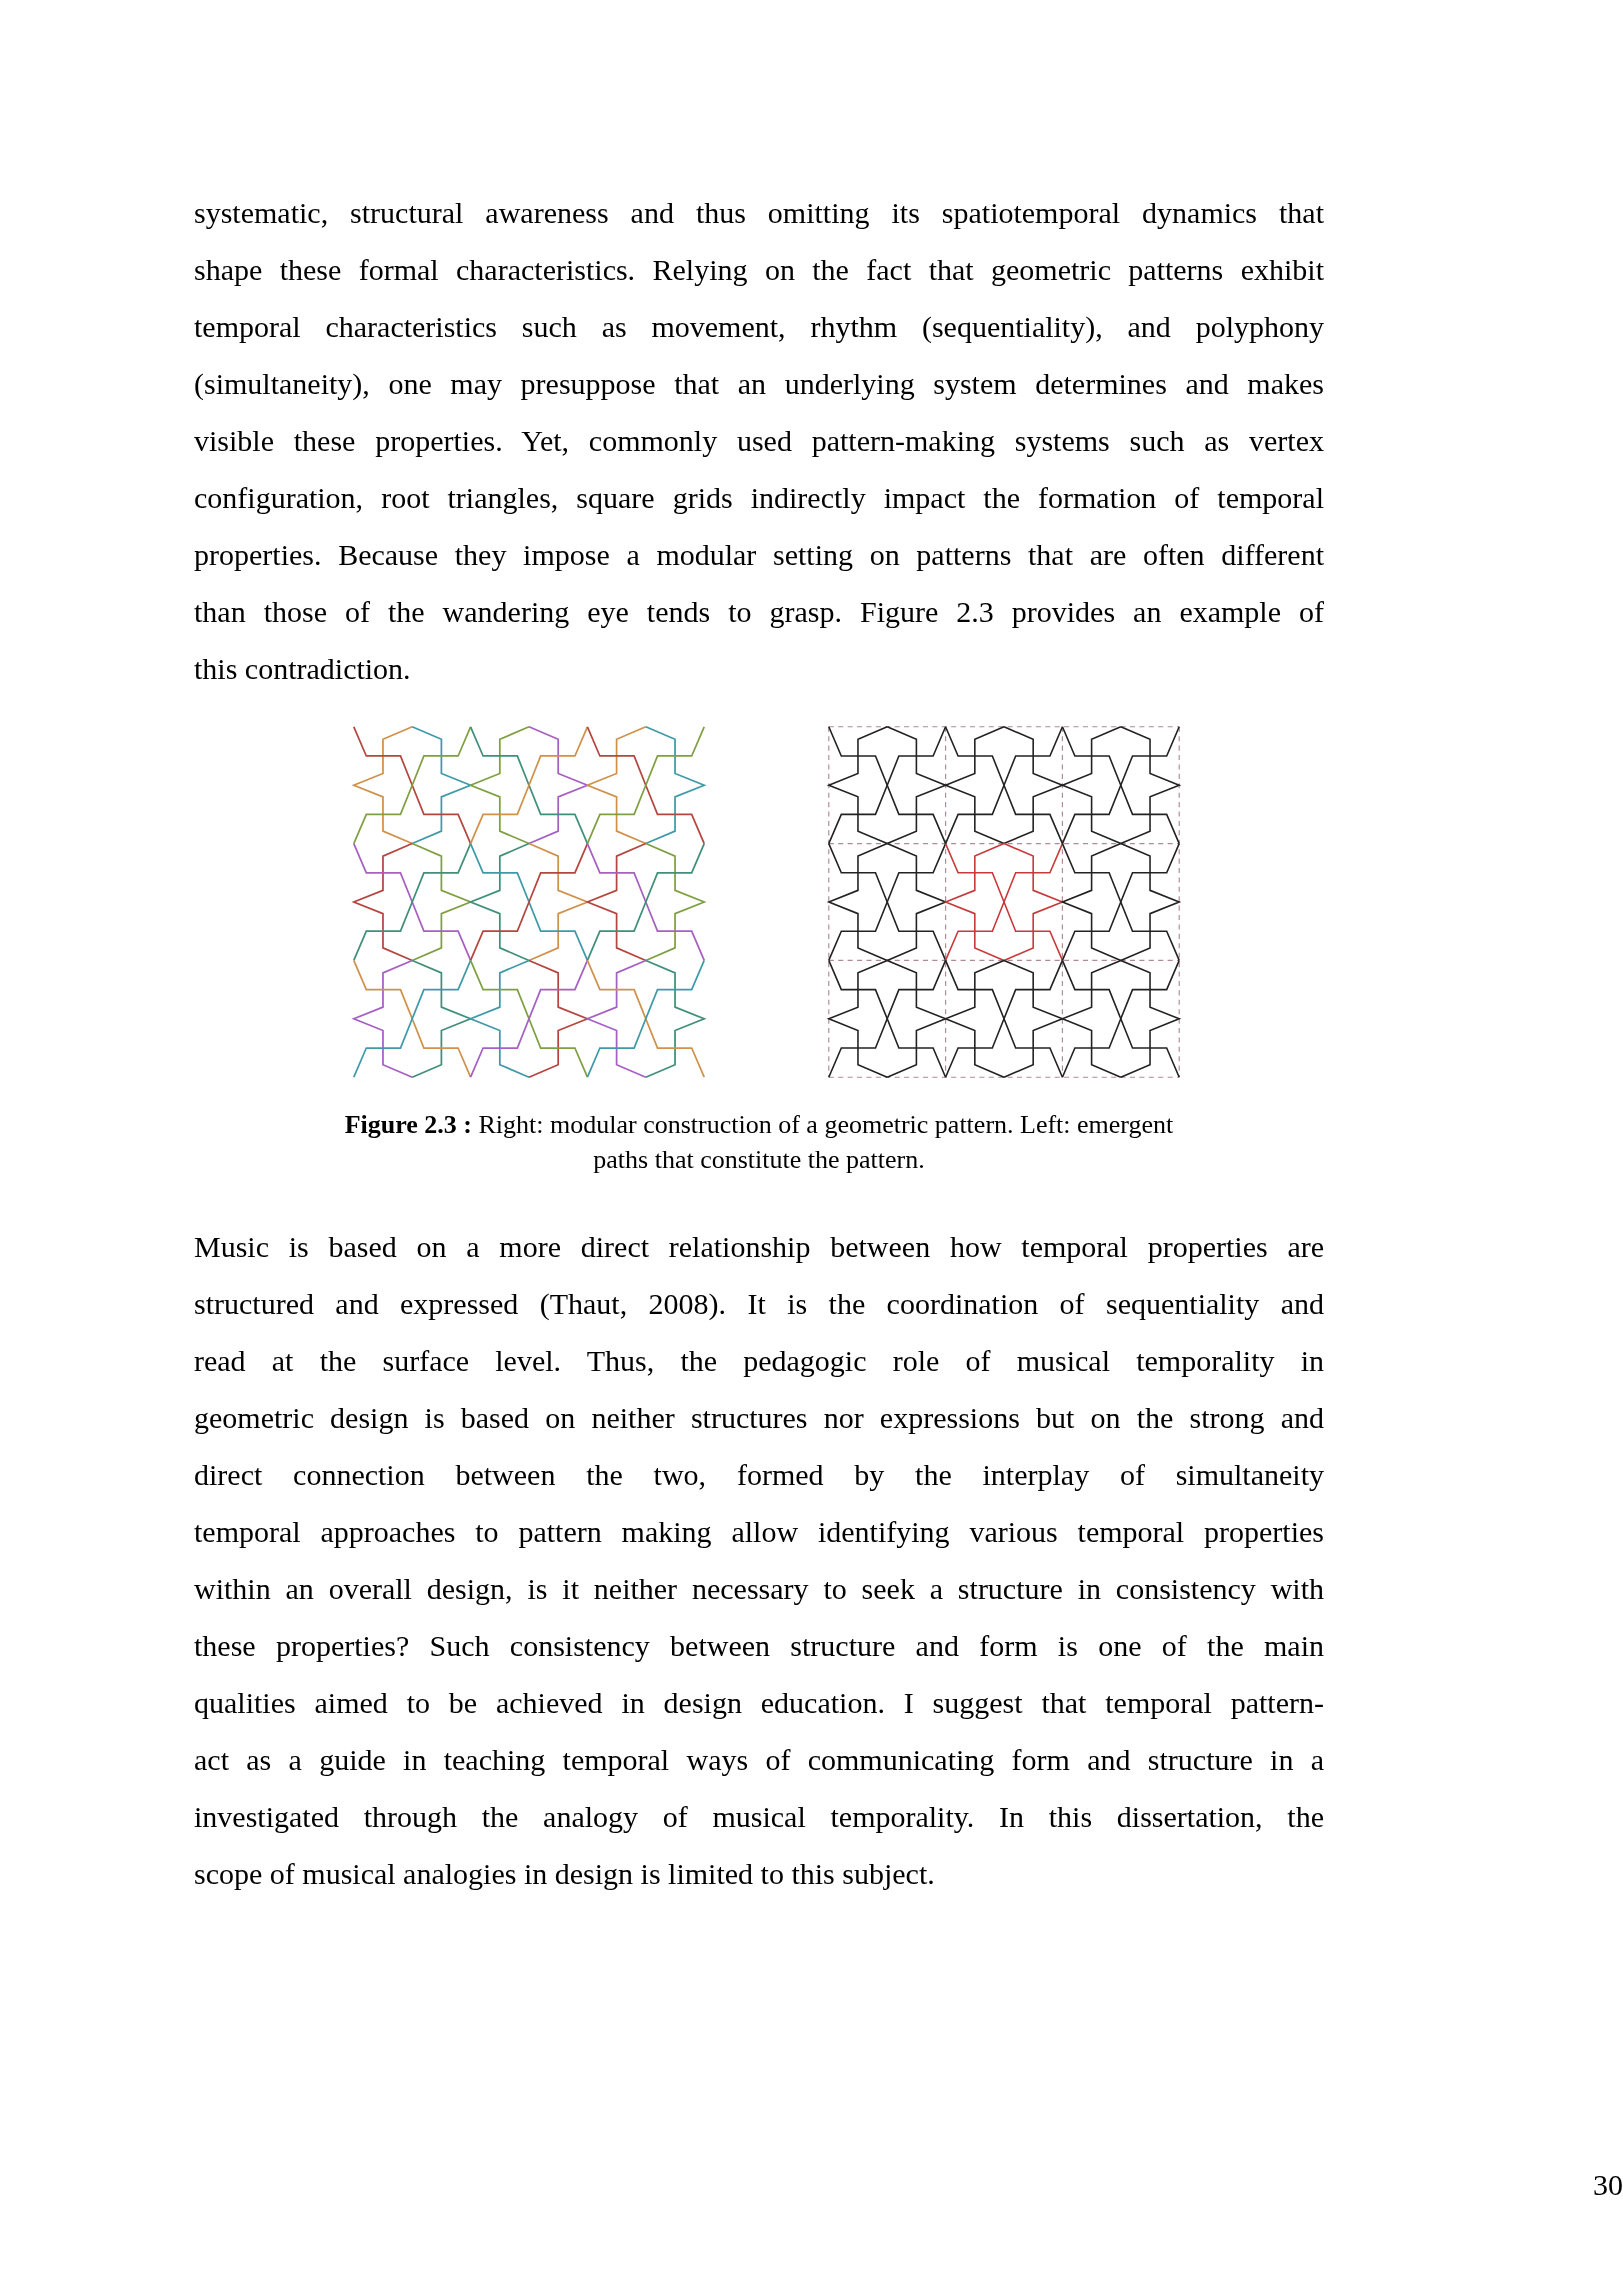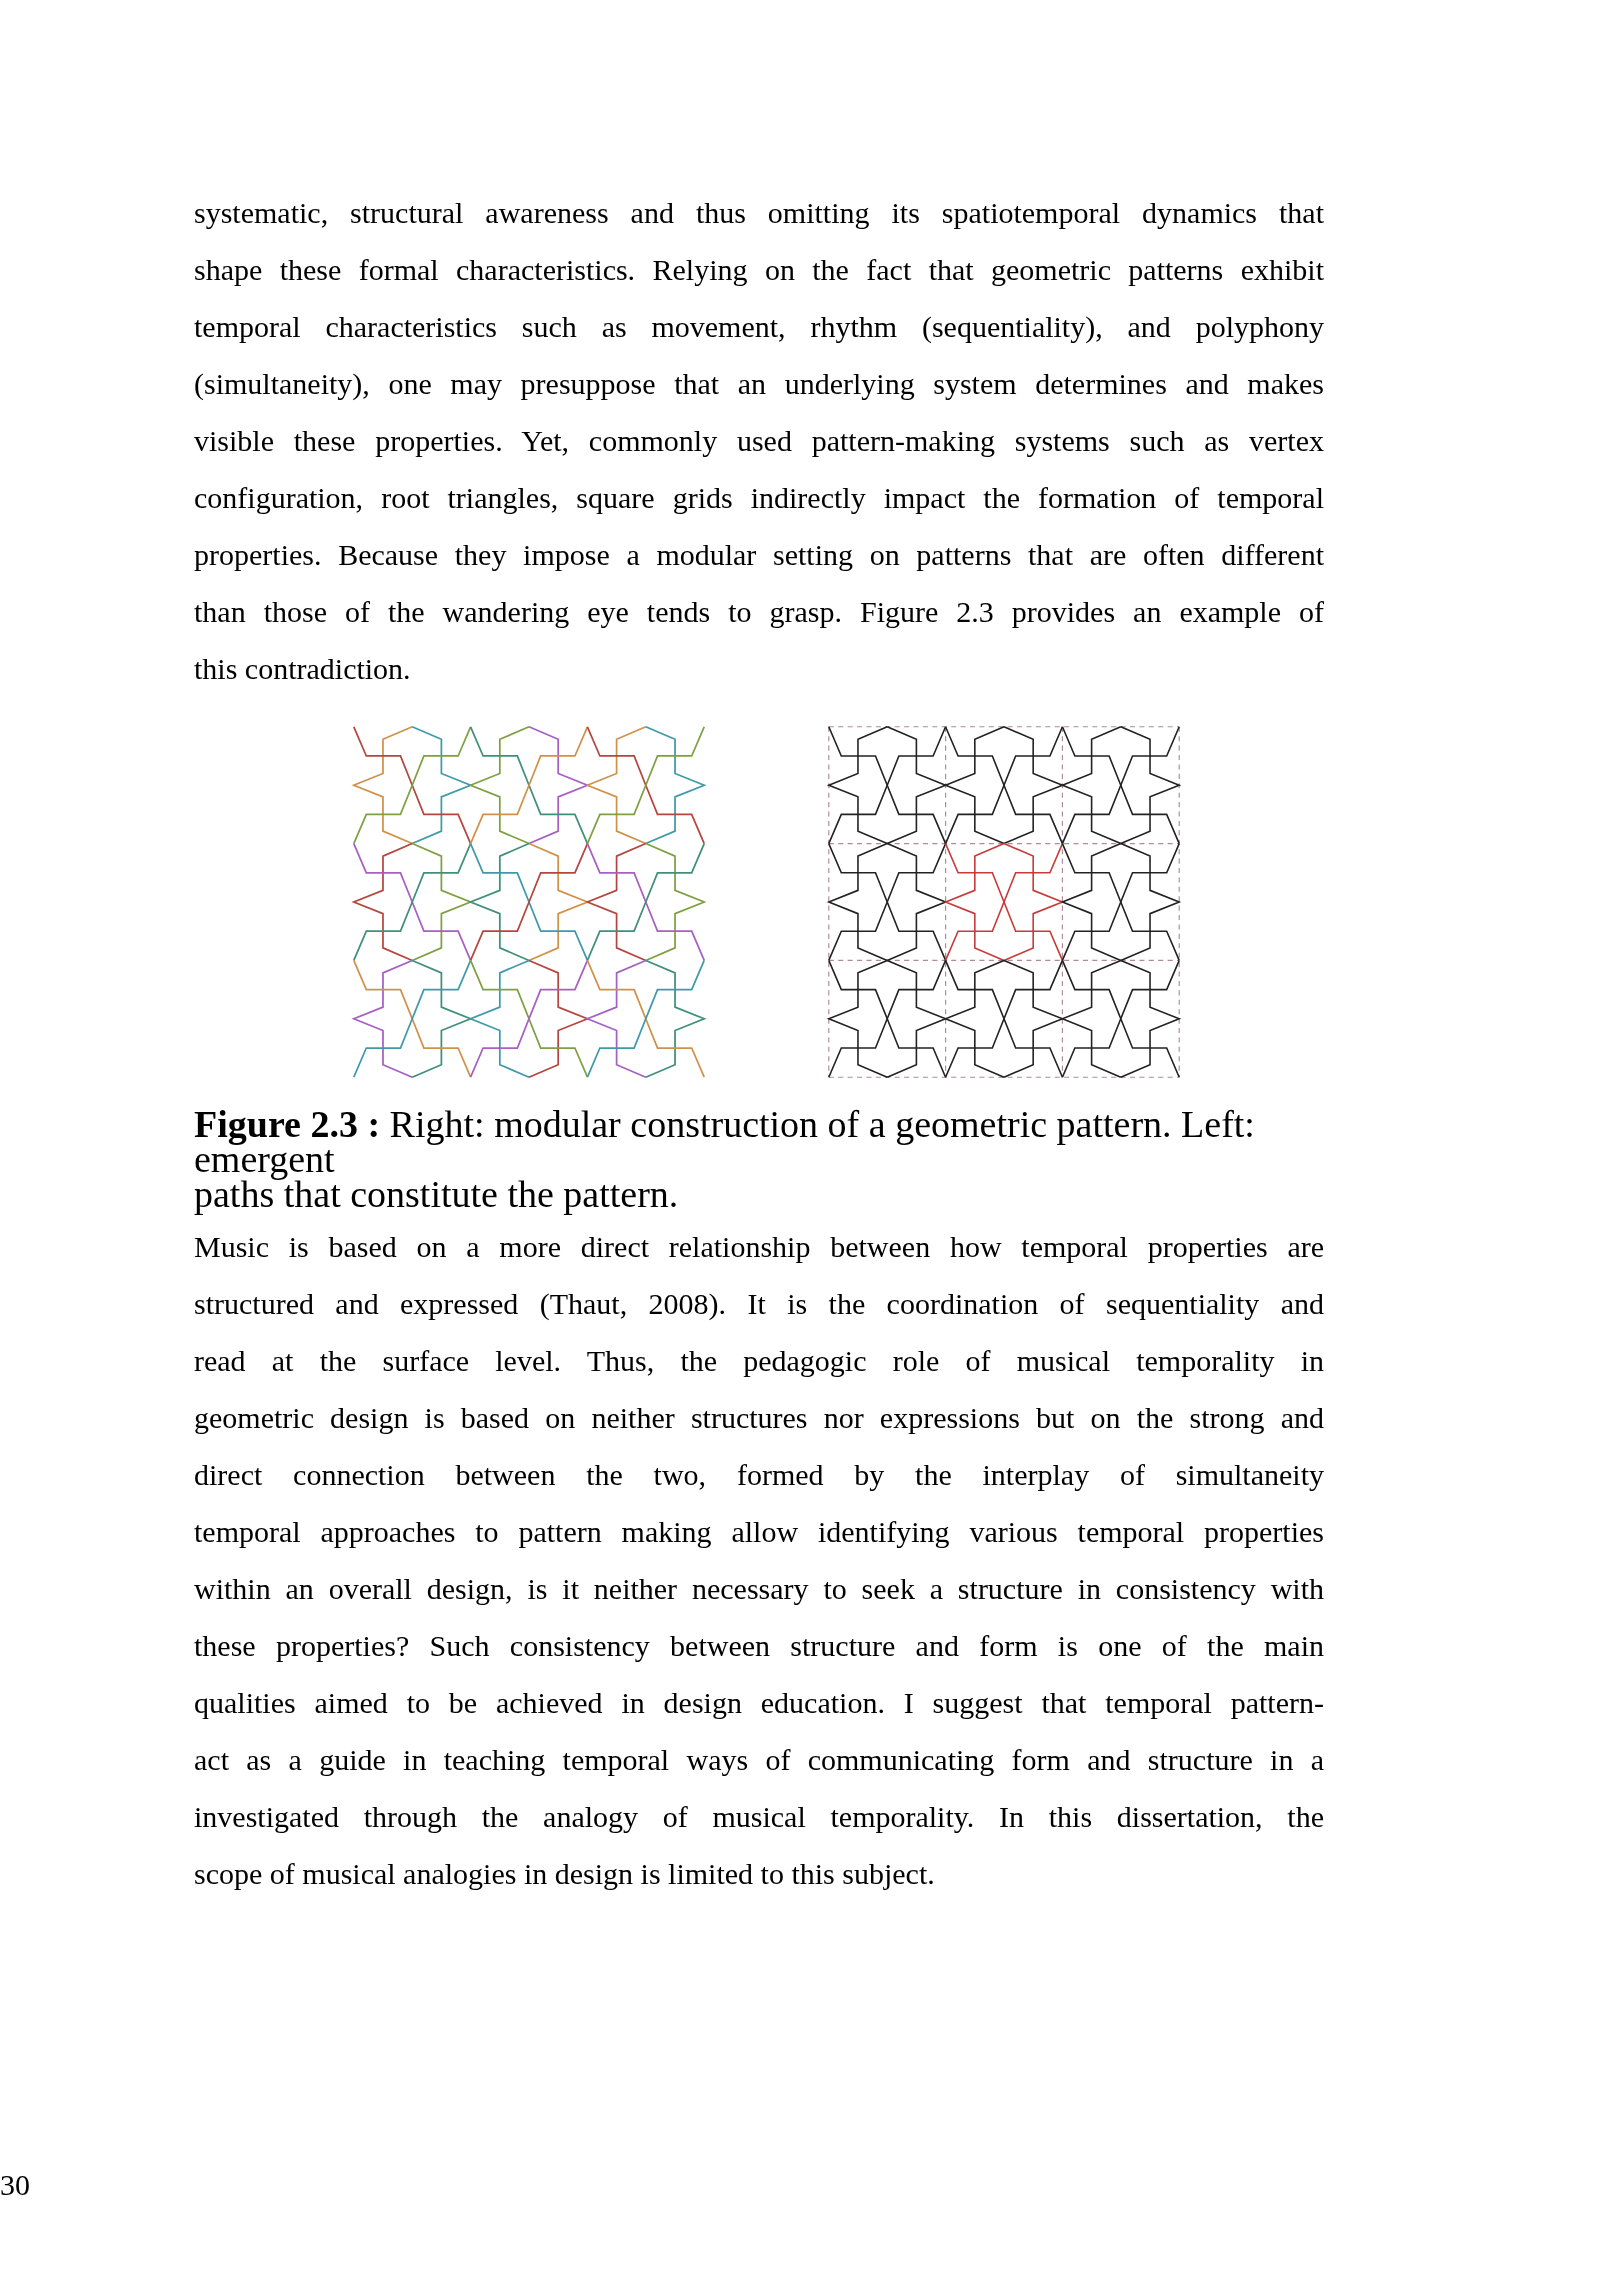--- a/index.html
+++ b/index.html
@@ -7,24 +7,24 @@
          font-family:"Liberation Serif","DejaVu Serif",serif; color:#000; }
   .para { position:absolute; left:194px; width:1130px; font-size:30px;
           line-height:57px; text-align:justify; }
   .para .ln { display:block; height:57px; white-space:nowrap; text-align:justify; text-align-last:justify; }
   .para .ln.last { text-align-last:left; }
   #p1 { top:184px; }
   #p2 { top:1218px; }
   .figure { position:absolute; top:721px; }
   #fig-left { left:348px; width:362px; height:362px; }
   #fig-right { left:823px; width:362px; height:362px; }
-  .caption { position:absolute; left:194px; width:1130px; top:1107px; 
-             font-size:38px; line-height:35px; }
+  .caption { position:absolute; left:194px; width:1130px; top:1107px; text-align:center;
+             font-size:26px; line-height:35px; }
   .caption b { font-weight:bold; }
-  .pagenum { position:absolute; left:0; width:1623px; top:2168px; text-align:left; font-size:30px; }
+  .pagenum { position:absolute; left:0; width:1623px; top:2168px; text-align:right; font-size:30px; }
   svg { display:block; }
 </style>
 </head>
 <body>
 
 <div class="para" id="p1">
     <span class="ln">systematic, structural awareness and thus omitting its spatiotemporal dynamics that</span>
     <span class="ln">shape these formal characteristics. Relying on the fact that geometric patterns exhibit</span>
     <span class="ln">temporal characteristics such as movement, rhythm (sequentiality), and polyphony</span>
     <span class="ln">(simultaneity), one may presuppose that an underlying system determines and makes</span>

